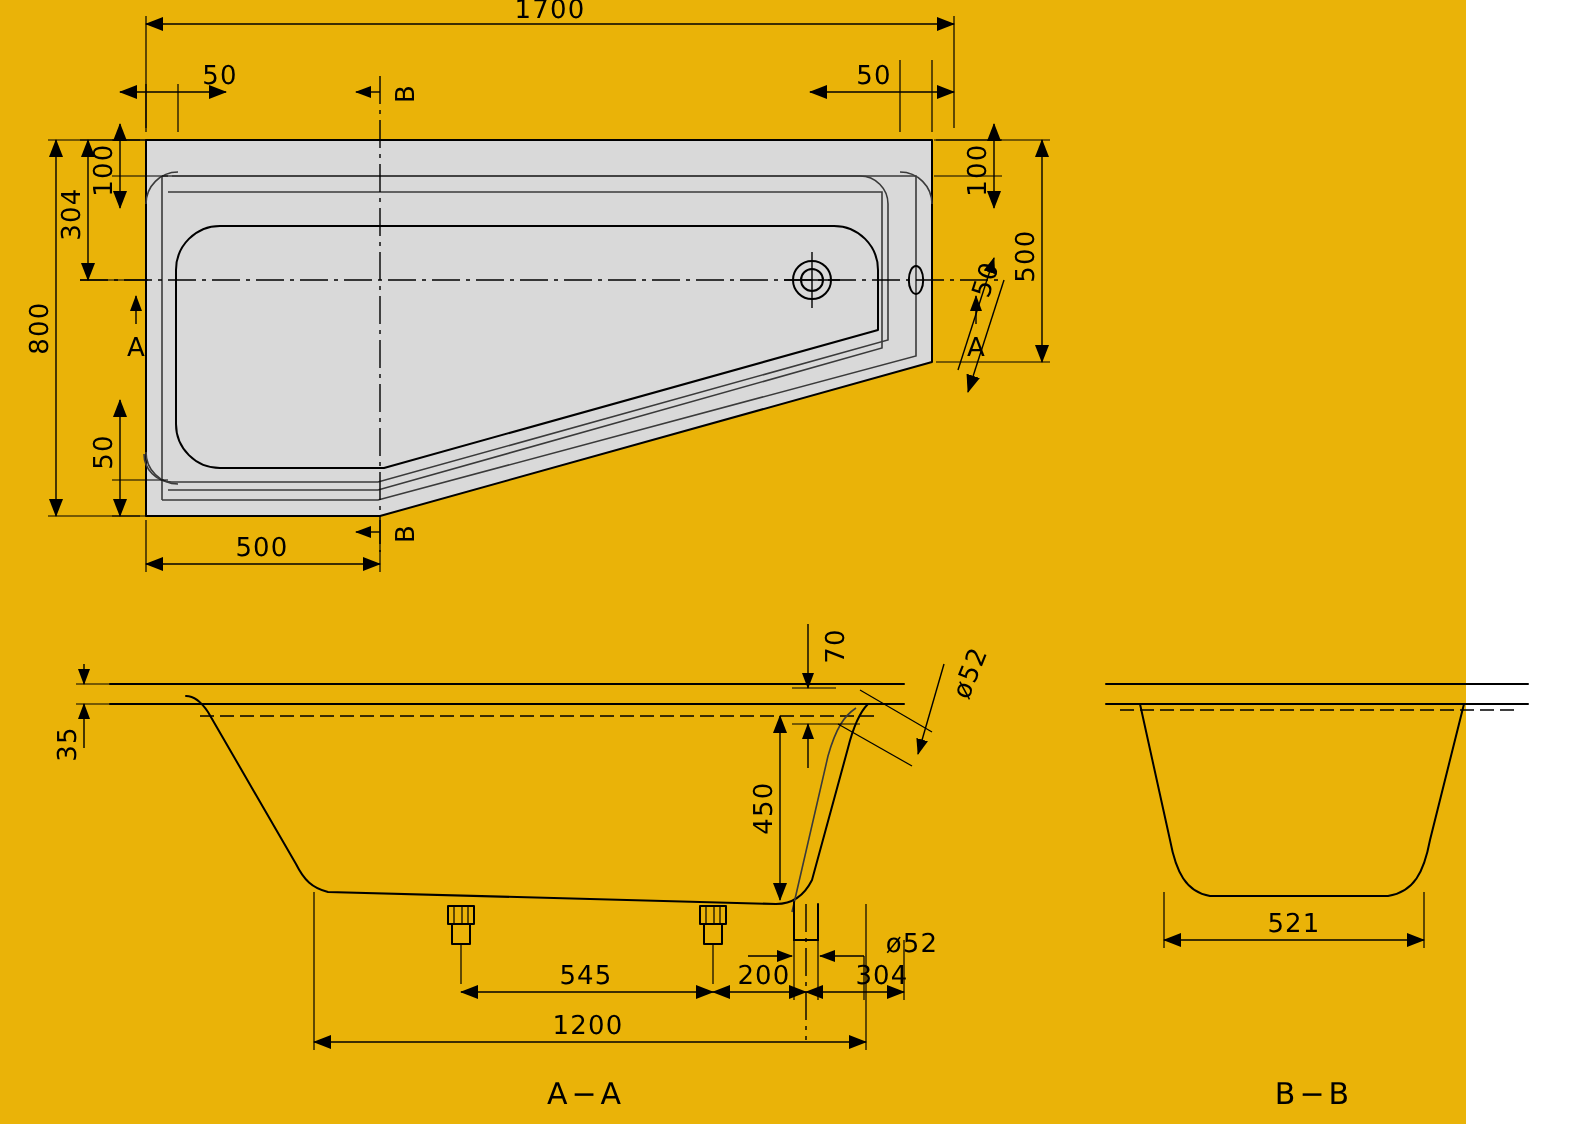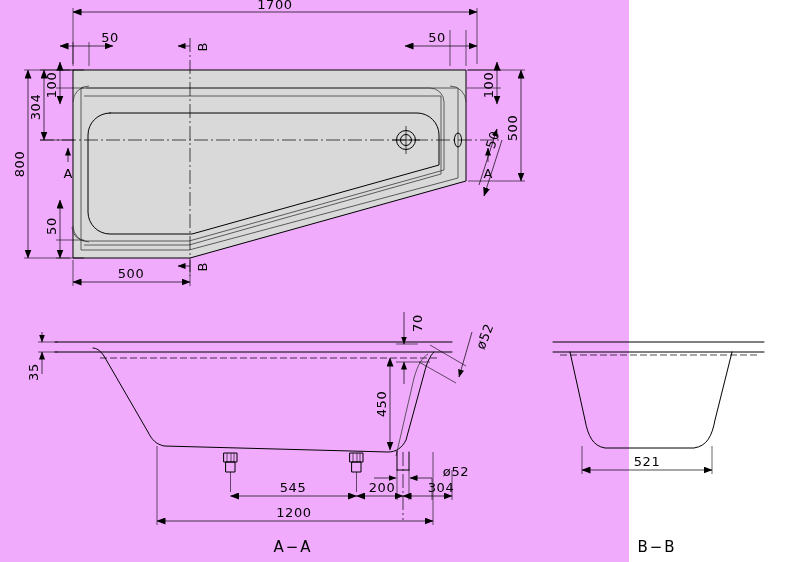--- a/index.html
+++ b/index.html
@@ -9,23 +9,23 @@
     background: #ffffff;
   }
   body {
     width: 787px;
     height: 562px;
     font-family: "DejaVu Sans", sans-serif;
     overflow: hidden;
   }
   #drawing-root {
     position: relative;
-    width: 629px;
+    width: 733px;
     height: 562px;
-    background: #f0abfc;
+    background: #eab308;
   }
   svg#tech-drawing {
     display: block;
     width: 787px;
     height: 562px;
   }
   .dim-text {
     font-family: "DejaVu Sans", sans-serif;
     font-size: 13px;
     fill: #000000;

